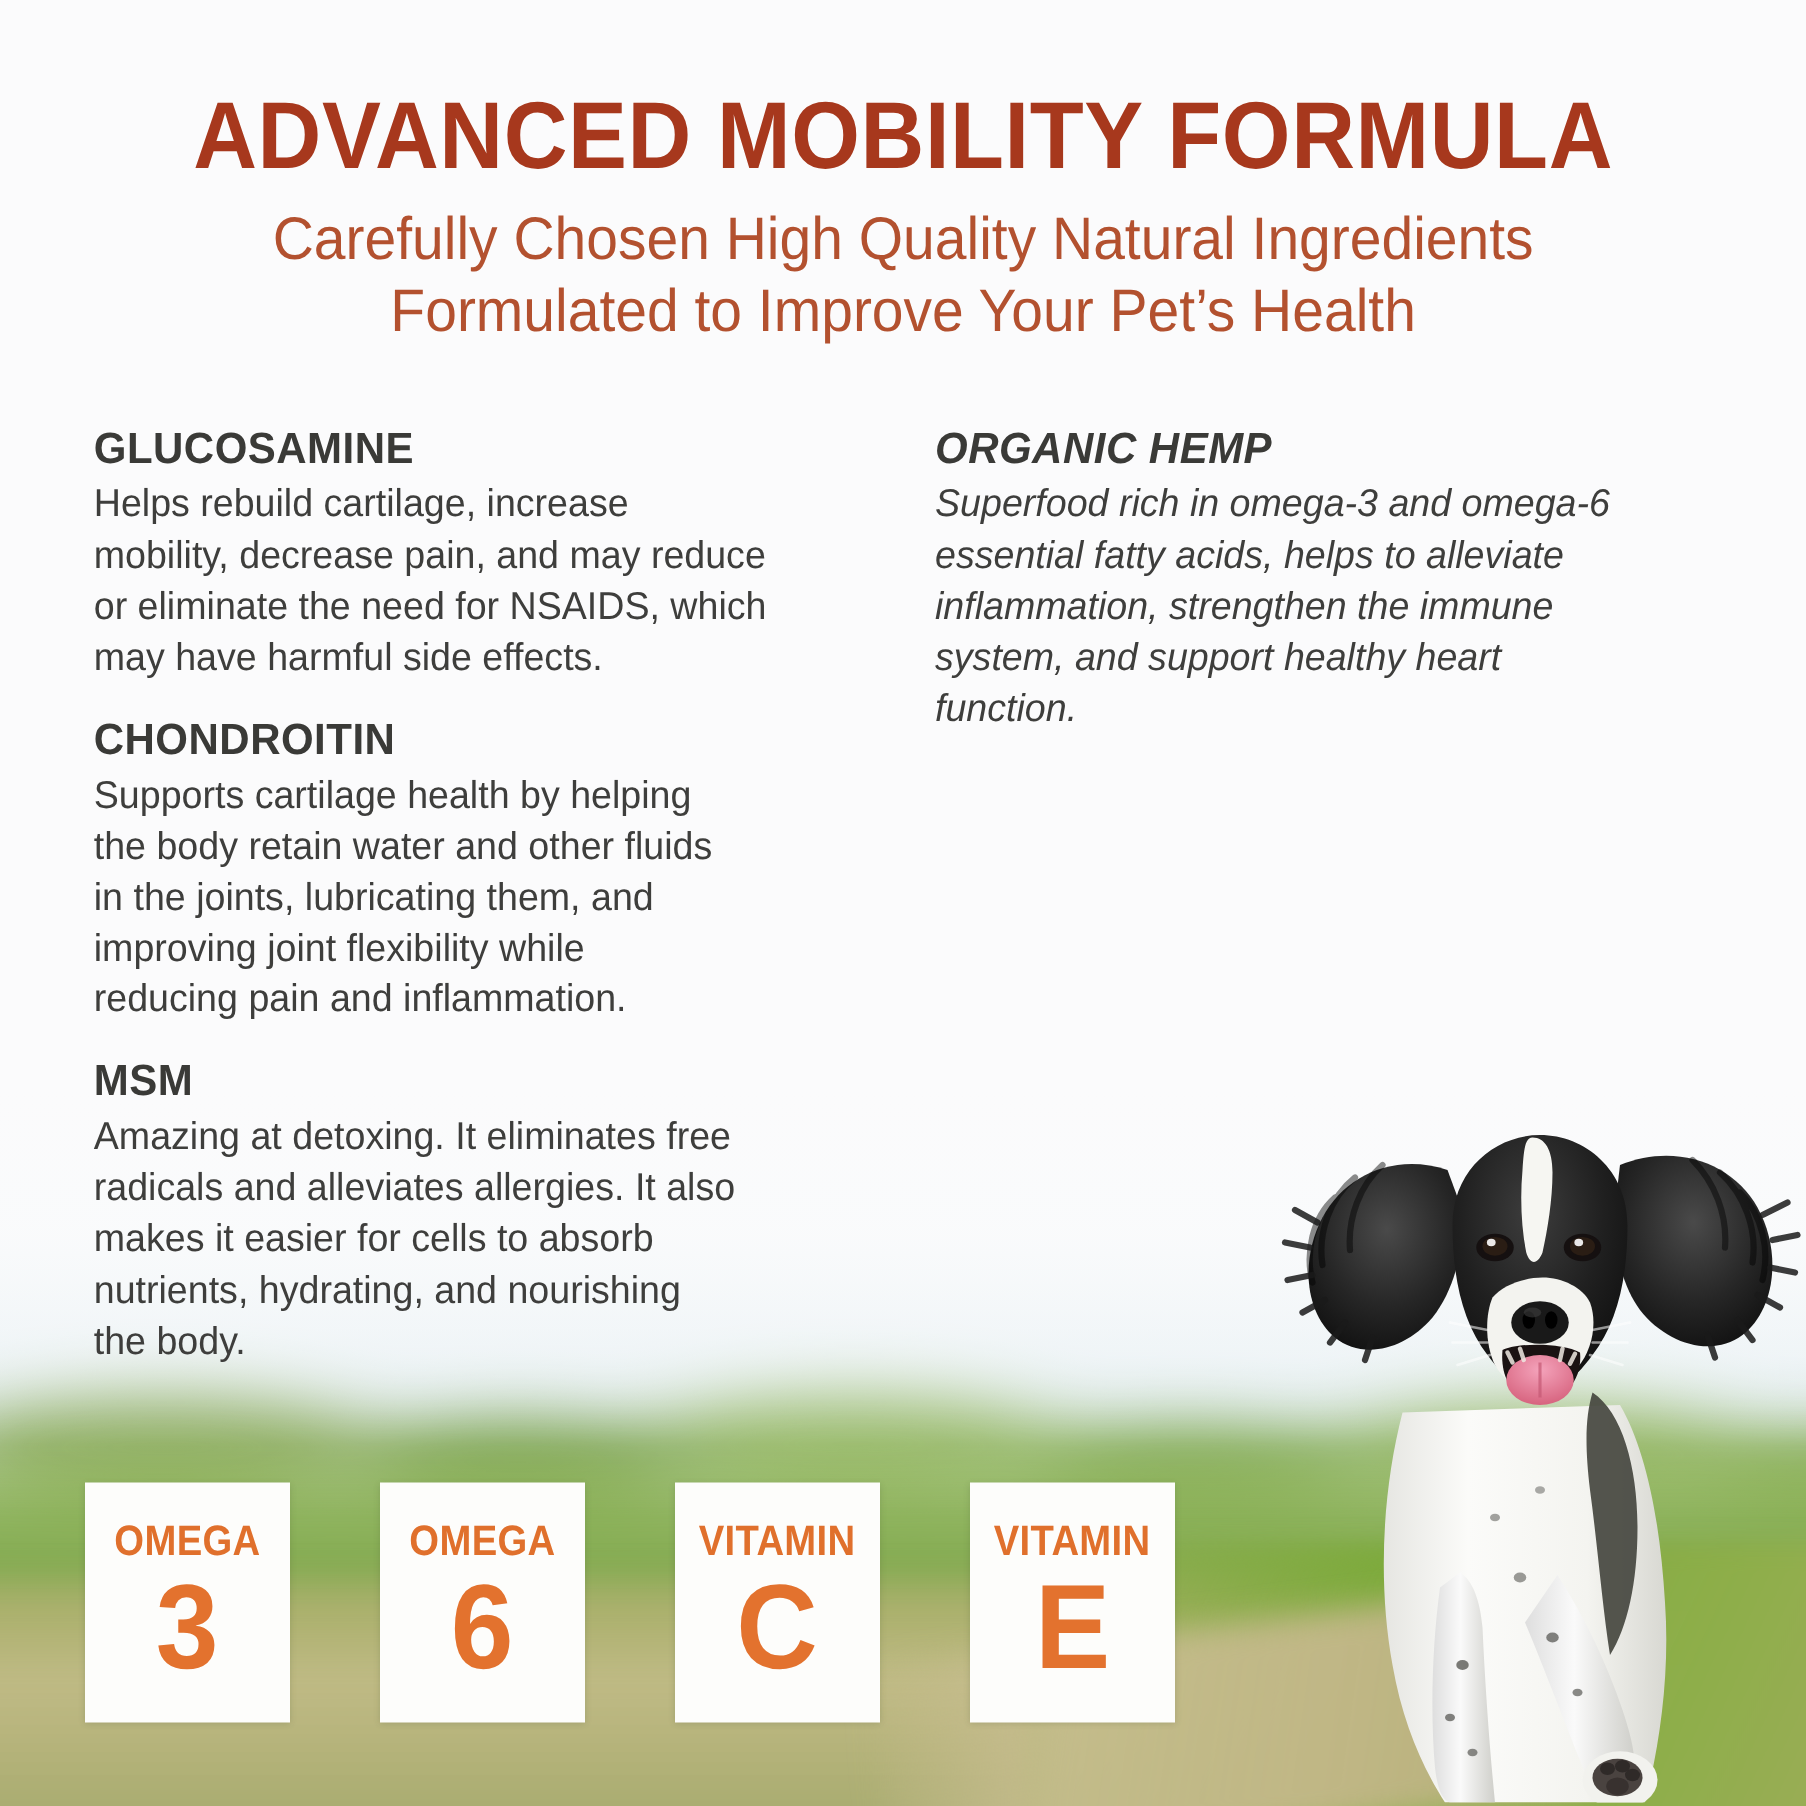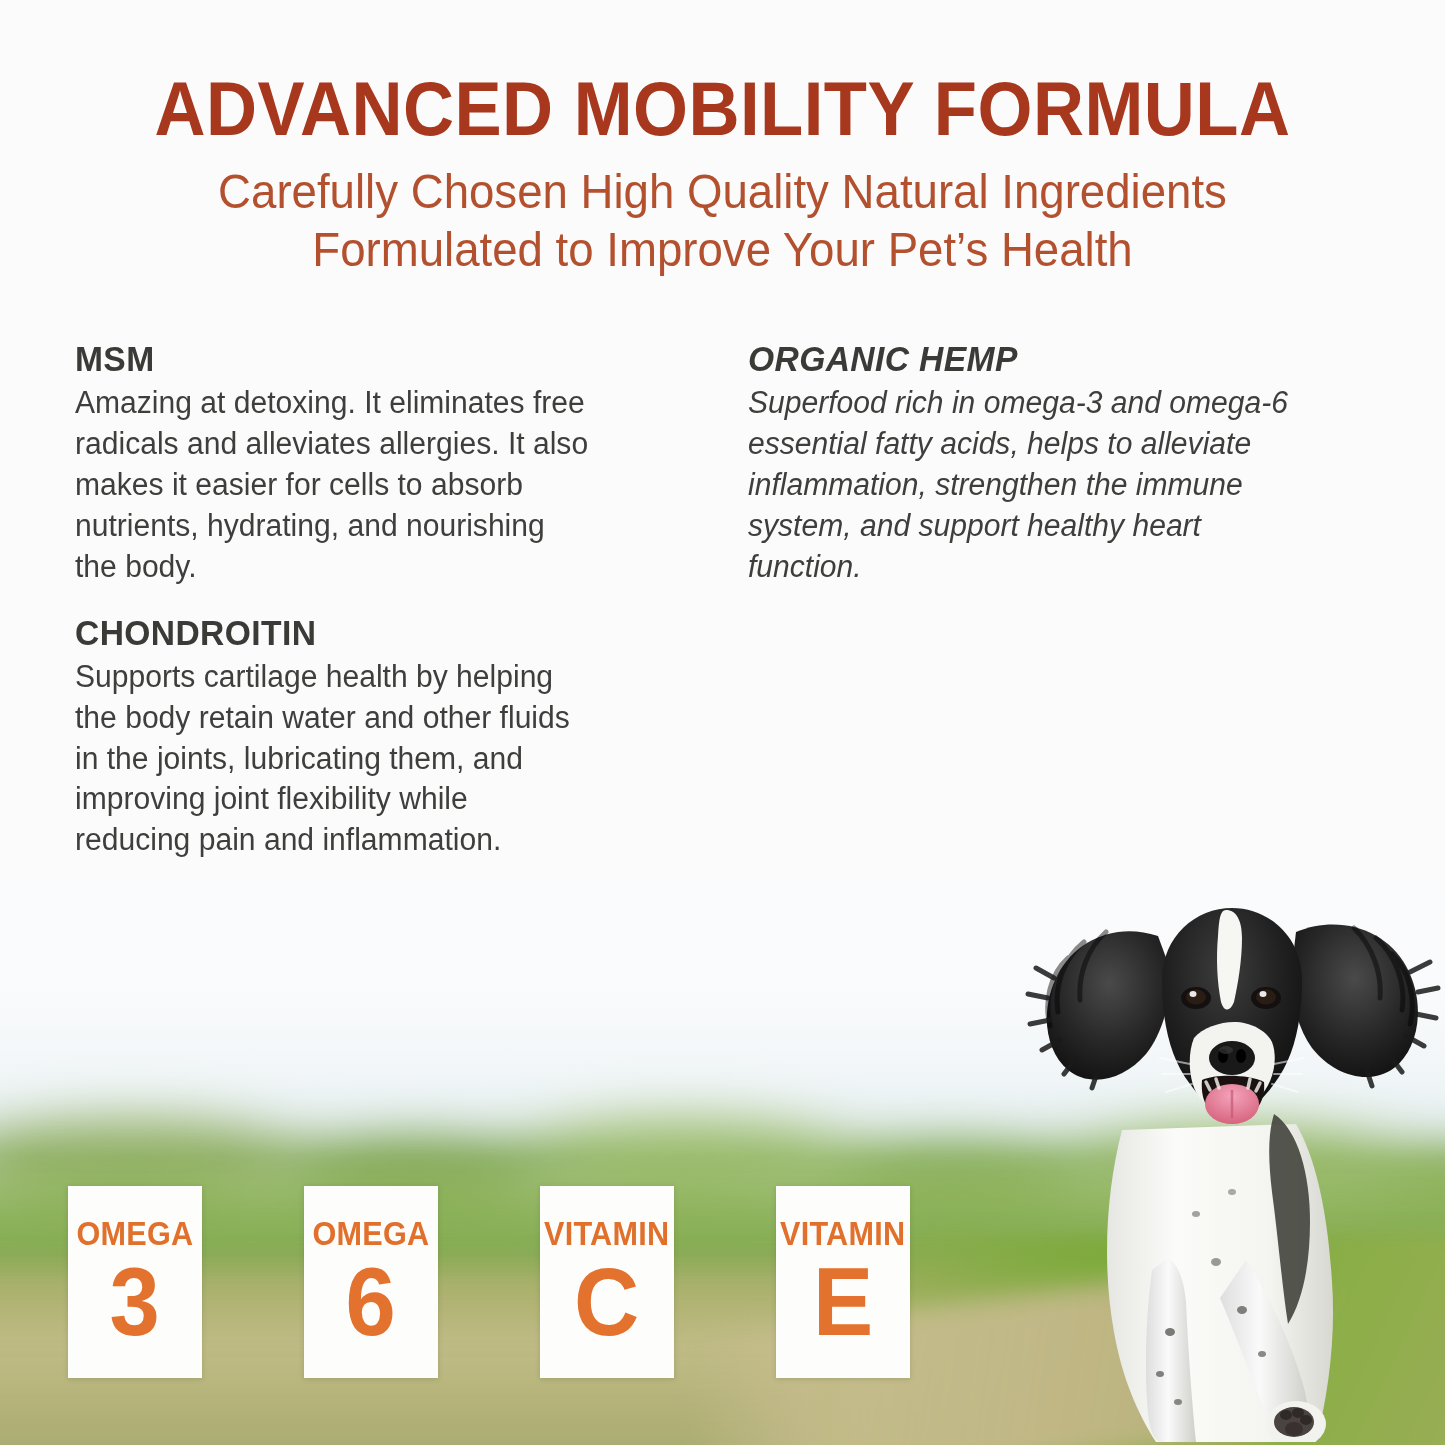--- a/index.html
+++ b/index.html
@@ -195,21 +195,21 @@
 
   
   .cards {
     position:absolute;
     left:68px; top:1186px;
     width:900px; height:192px;
   }
   .card {
     position:absolute;
     top:0;
-    width:134px;
+    width:164px;
     height:192px;
     background:#fdfdfb;
     box-shadow:0 1px 5px rgba(70,80,50,.22);
     display:flex;
     flex-direction:column;
     align-items:center;
     justify-content:center;
   }
   .card:nth-child(1){ left:0px; }
   .card:nth-child(2){ left:236px; }
@@ -373,43 +373,52 @@
     <div class="subline">
       <div>Carefully Chosen High Quality Natural Ingredients</div>
       <div>Formulated to Improve Your Pet’s Health</div>
     </div>
   </div>
 
   <div class="columns">
 
     <div class="col col-left">
 
+      <div class="ing">
+        <div class="ing-title">GLUCOSAMINE</div>
+        <div class="ing-body">
+          <div>Helps rebuild cartilage, increase</div>
+          <div>mobility, decrease pain, and may reduce</div>
+          <div>or eliminate the need for NSAIDS, which</div>
+          <div>may have harmful side effects.</div>
+        </div>
+      </div>
+
+      <div class="ing">
+        <div class="ing-title">CHONDROITIN</div>
+        <div class="ing-body">
+          <div>Supports cartilage health by helping</div>
+          <div>the body retain water and other fluids</div>
+          <div>in the joints, lubricating them, and</div>
+          <div>improving joint flexibility while</div>
+          <div>reducing pain and inflammation.</div>
+        </div>
+      </div>
 
       <div class="ing">
         <div class="ing-title">MSM</div>
         <div class="ing-body">
           <div>Amazing at detoxing. It eliminates free</div>
           <div>radicals and alleviates allergies. It also</div>
           <div>makes it easier for cells to absorb</div>
           <div>nutrients, hydrating, and nourishing</div>
           <div>the body.</div>
         </div>
       </div>
 
-      <div class="ing">
-        <div class="ing-title">CHONDROITIN</div>
-        <div class="ing-body">
-          <div>Supports cartilage health by helping</div>
-          <div>the body retain water and other fluids</div>
-          <div>in the joints, lubricating them, and</div>
-          <div>improving joint flexibility while</div>
-          <div>reducing pain and inflammation.</div>
-        </div>
-      </div>
-
     </div>
 
     <div class="col col-right">
 
       <div class="ing">
         <div class="ing-title">ORGANIC HEMP</div>
         <div class="ing-body">
           <div>Superfood rich in omega-3 and omega-6</div>
           <div>essential fatty acids, helps to alleviate</div>
           <div>inflammation, strengthen the immune</div>

